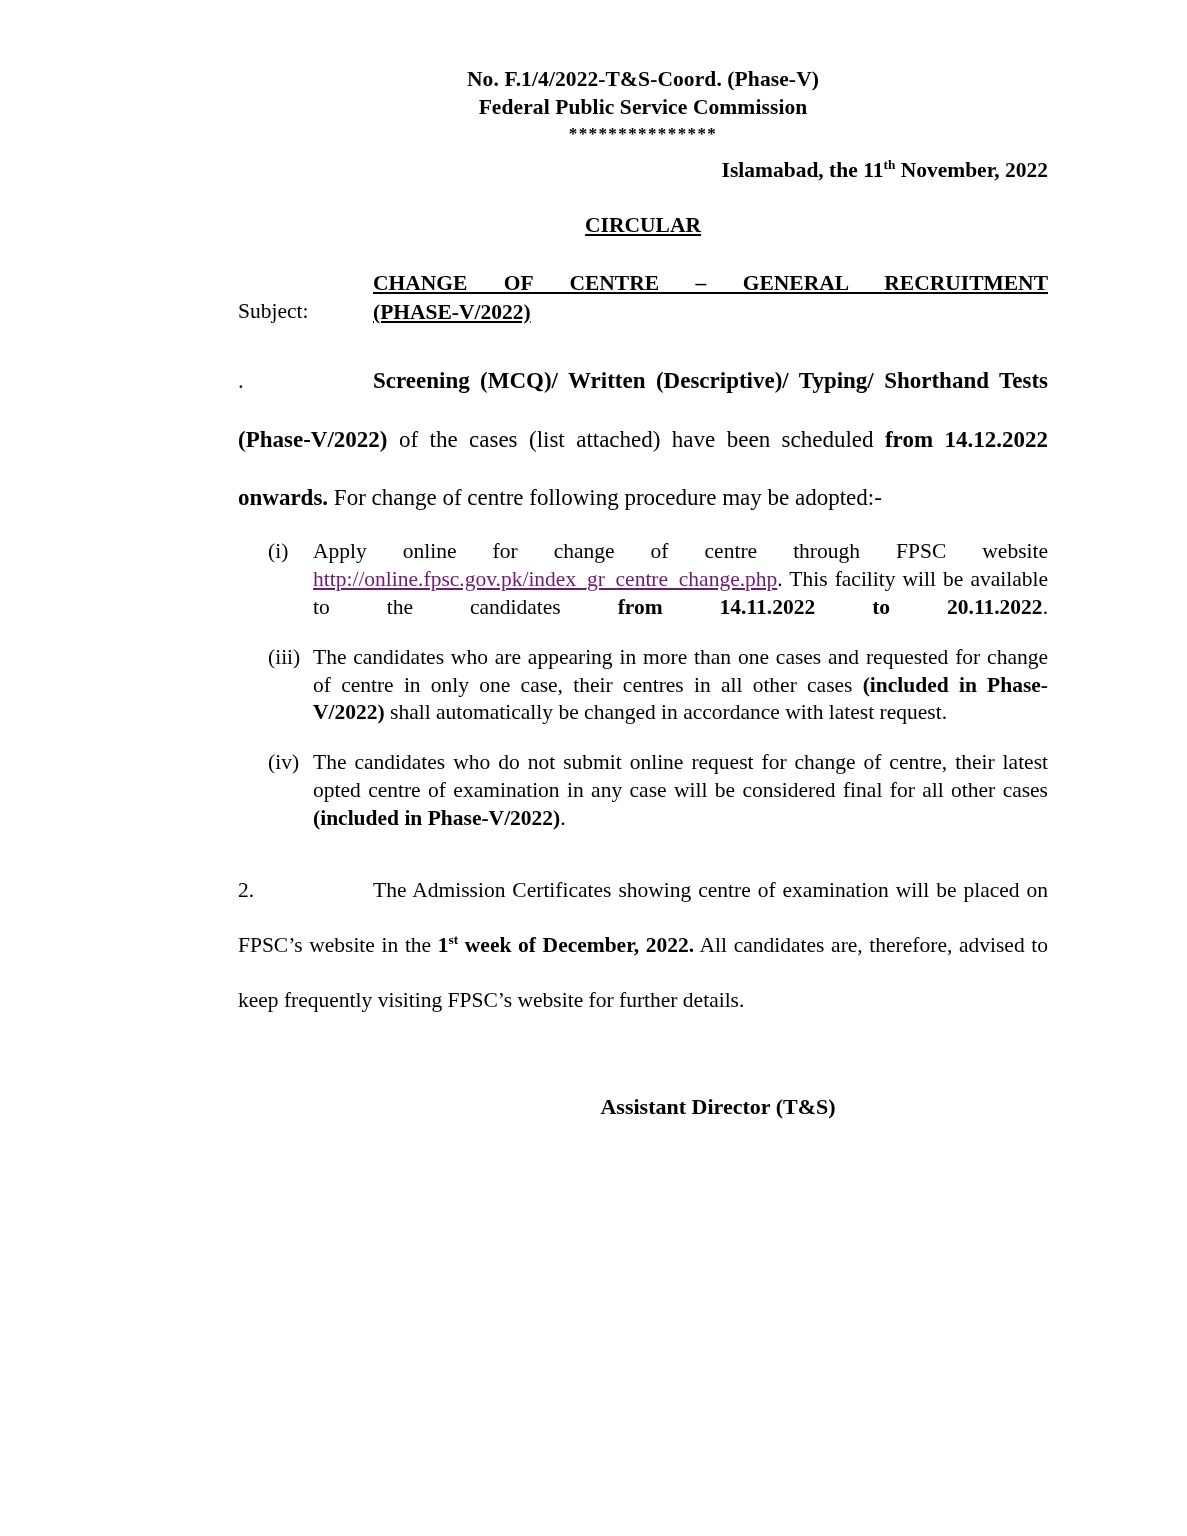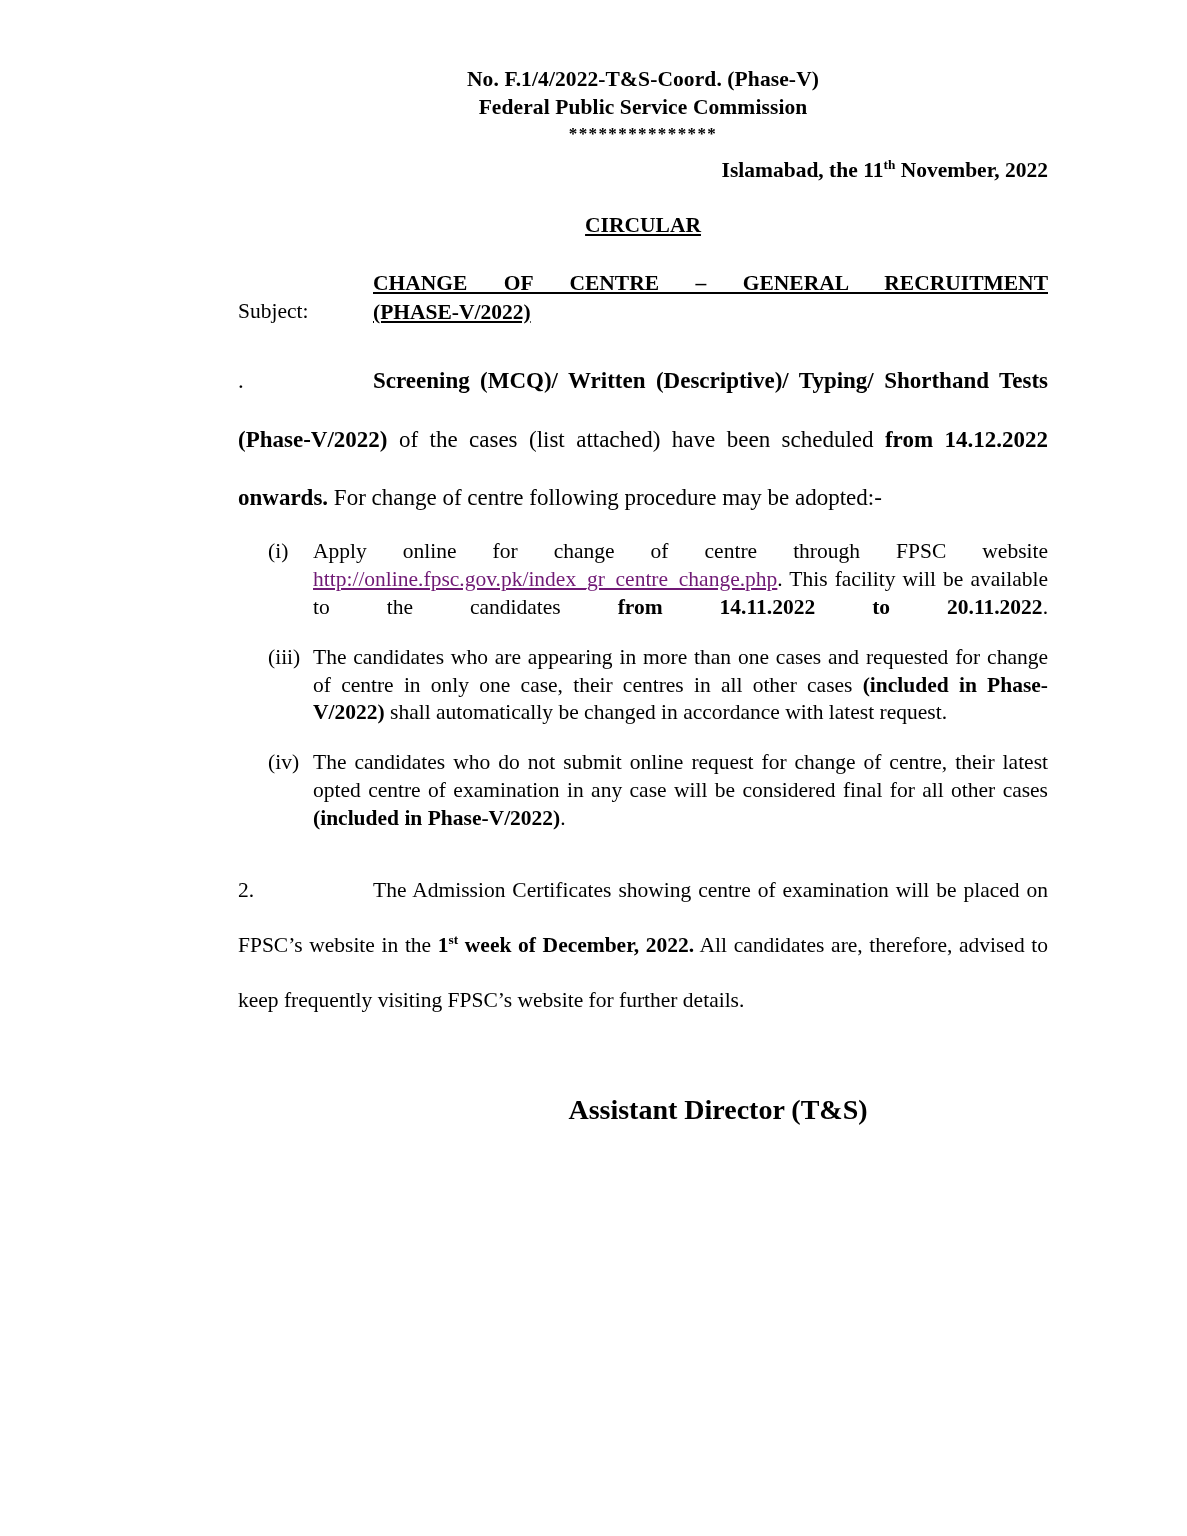--- a/index.html
+++ b/index.html
@@ -153,21 +153,21 @@
     display: inline-block;
     width: 135px;
   }
   .para2 b { font-weight: bold; }
 
   
   .signature {
     margin-top: 66px;
     text-align: center;
     font-weight: bold;
-    font-size: 28px;
+    font-size: 22px;
     padding-left: 150px;
   }
 </style>
 </head>
 <body>
 
 <div class="page">
   <div class="sheet">
 
     <div class="hdr">

